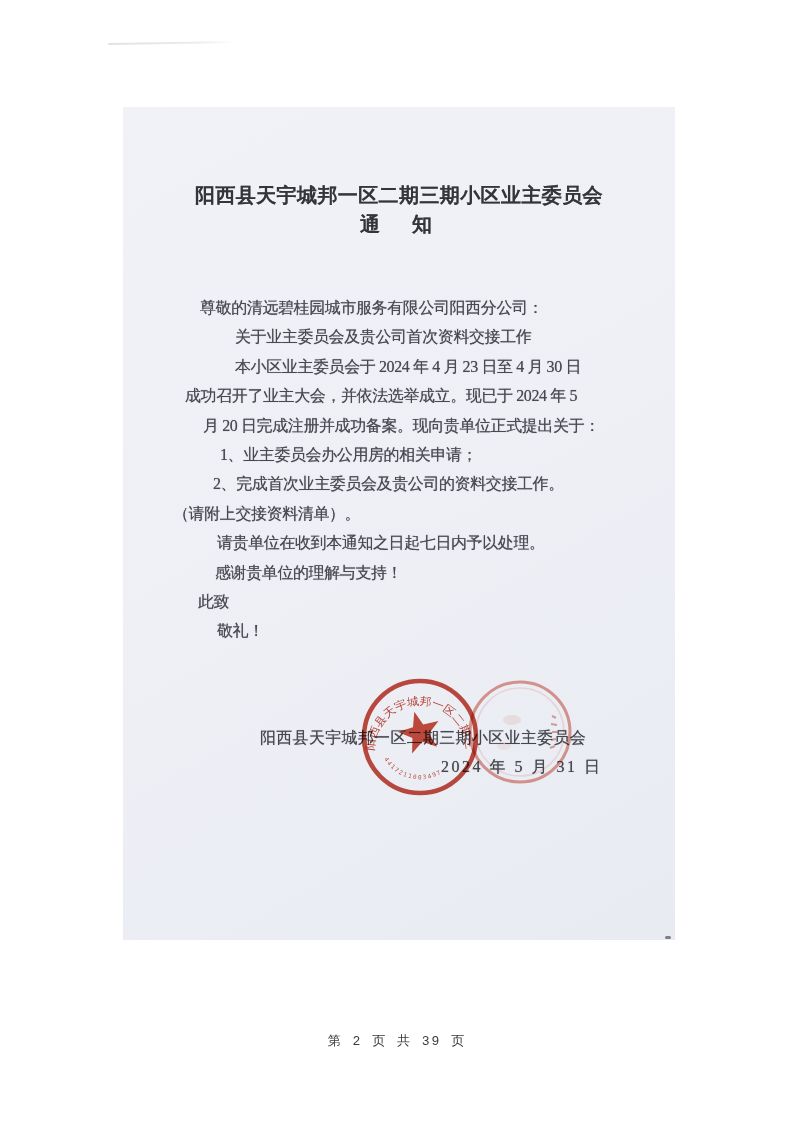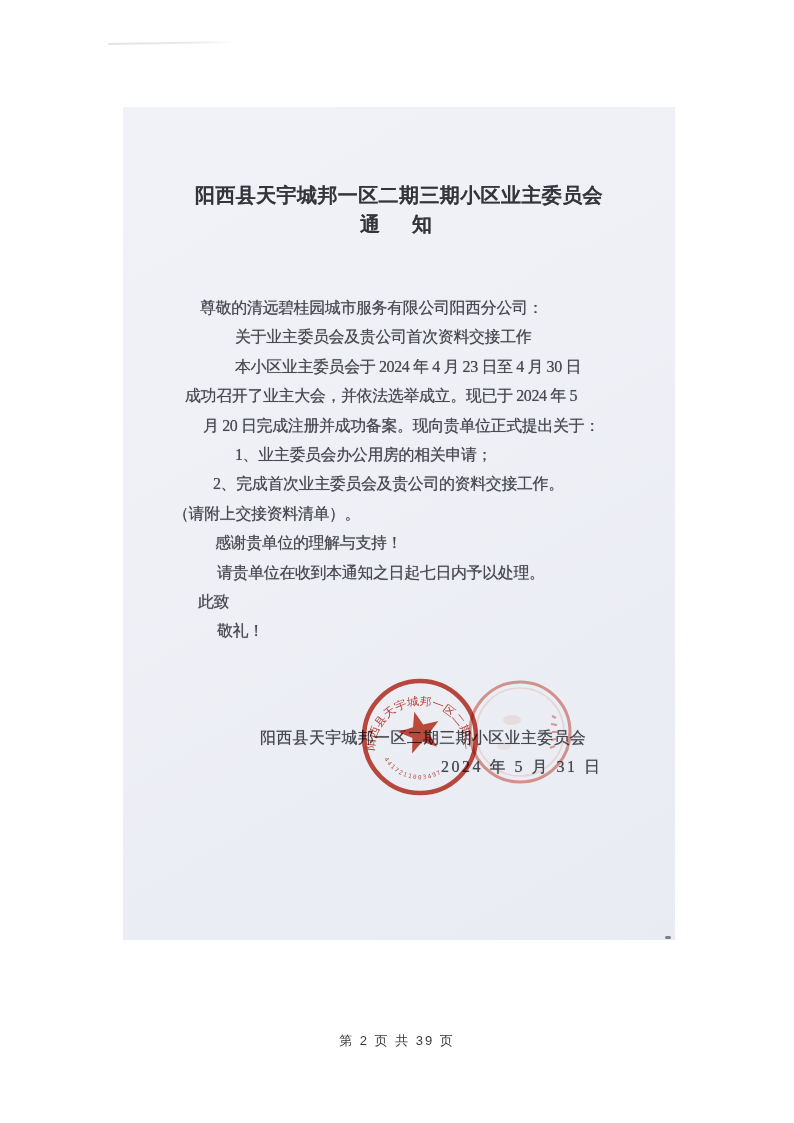--- a/index.html
+++ b/index.html
@@ -49,45 +49,45 @@
     text-shadow:0 0 .7px rgba(80,80,92,.75);z-index:2;
   }
   .stamp{
     position:absolute;z-index:3;mix-blend-mode:multiply;filter:blur(.3px);
   }
   .stamp-primary{left:231px;top:564px;width:132px;height:132px;}
   .stamp-secondary{left:341px;top:569px;width:112px;height:112px;}
   .page-footer{
     position:absolute;left:0;top:1032px;width:794px;text-align:center;
     font-size:13px;color:#3b3b3f;letter-spacing:2px;
-    font-family:Liberation Sans, sans-serif;
+    font-family:Liberation Mono, monospace;
   }
 </style>
 </head>
 <body>
 
 <div class="artifact"></div>
 
 <div class="paper">
 
   <div class="doc-title">阳西县天宇城邦一区二期三期小区业主委员会</div>
 
   <div class="doc-subtitle">通　知</div>
 
   <div class="body-block">
     <div class="ln" style="margin-left:15px">尊敬的清远碧桂园城市服务有限公司阳西分公司：</div>
     <div class="ln" style="margin-left:50px">关于业主委员会及贵公司首次资料交接工作</div>
     <div class="ln" style="margin-left:50px">本小区业主委员会于 2024 年 4 月 23 日至 4 月 30 日</div>
     <div class="ln" style="margin-left:0px">成功召开了业主大会，并依法选举成立。现已于 2024 年 5</div>
     <div class="ln" style="margin-left:18px">月 20 日完成注册并成功备案。现向贵单位正式提出关于：</div>
-    <div class="ln" style="margin-left:50px">1、业主委员会办公用房的相关申请；</div>
+    <div class="ln" style="margin-left:35px">1、业主委员会办公用房的相关申请；</div>
     <div class="ln" style="margin-left:28px">2、完成首次业主委员会及贵公司的资料交接工作。</div>
     <div class="ln" style="margin-left:-12px">（请附上交接资料清单）。</div>
+    <div class="ln" style="margin-left:32px">请贵单位在收到本通知之日起七日内予以处理。</div>
     <div class="ln" style="margin-left:30px">感谢贵单位的理解与支持！</div>
-    <div class="ln" style="margin-left:32px">请贵单位在收到本通知之日起七日内予以处理。</div>
     <div class="ln" style="margin-left:13px">此致</div>
     <div class="ln" style="margin-left:32px">敬礼！</div>
   </div>
 
   <div class="signature">阳西县天宇城邦一区二期三期小区业主委员会</div>
 
   <div class="doc-date">2024 年 5 月 31 日</div>
 
   <svg class="stamp stamp-primary" viewBox="0 0 132 132">
     <circle cx="66" cy="66" r="56" fill="none" stroke="#c0392b" stroke-width="4.5" opacity="0.9"></circle>

